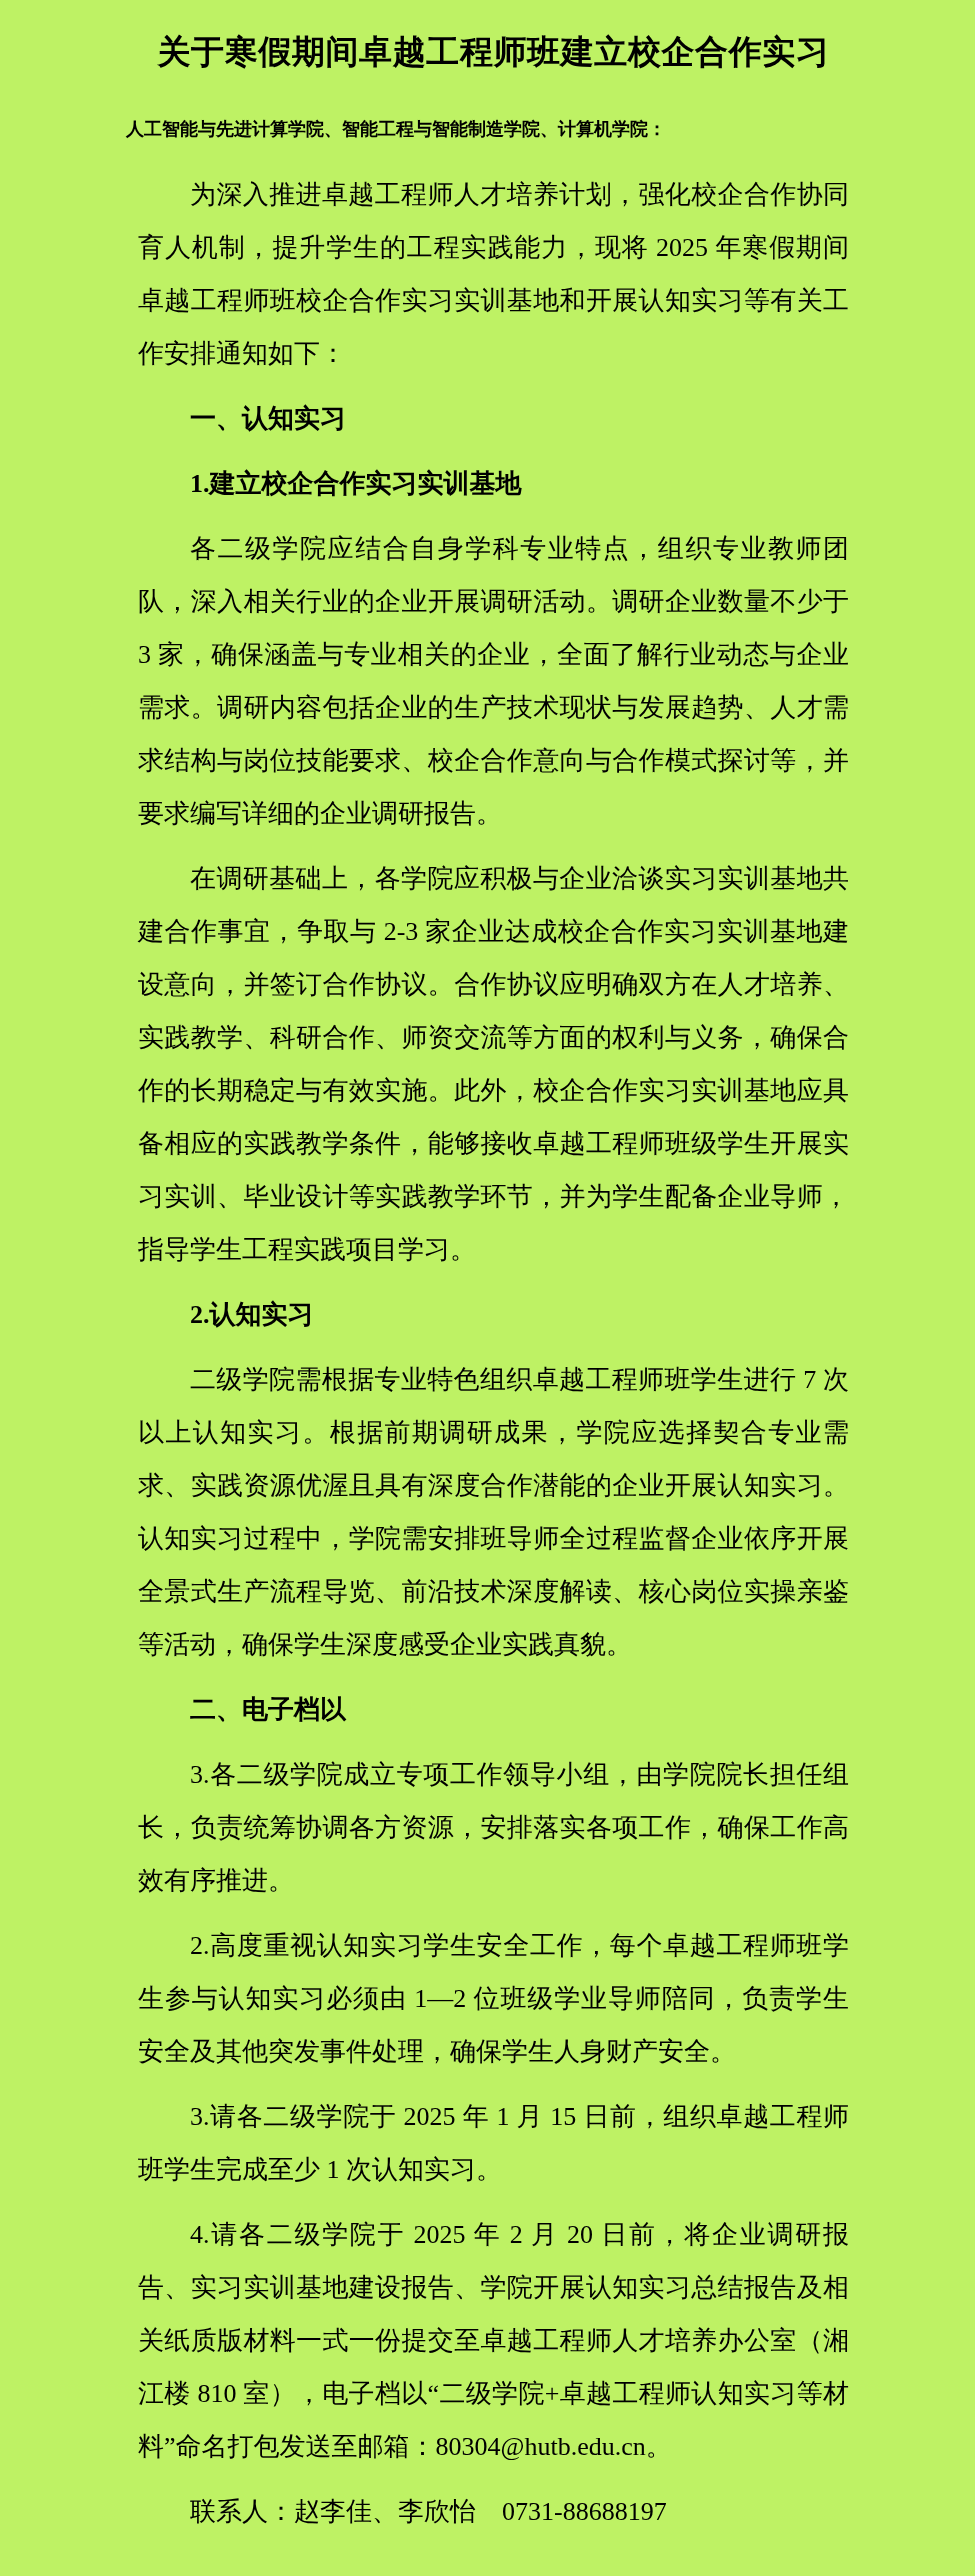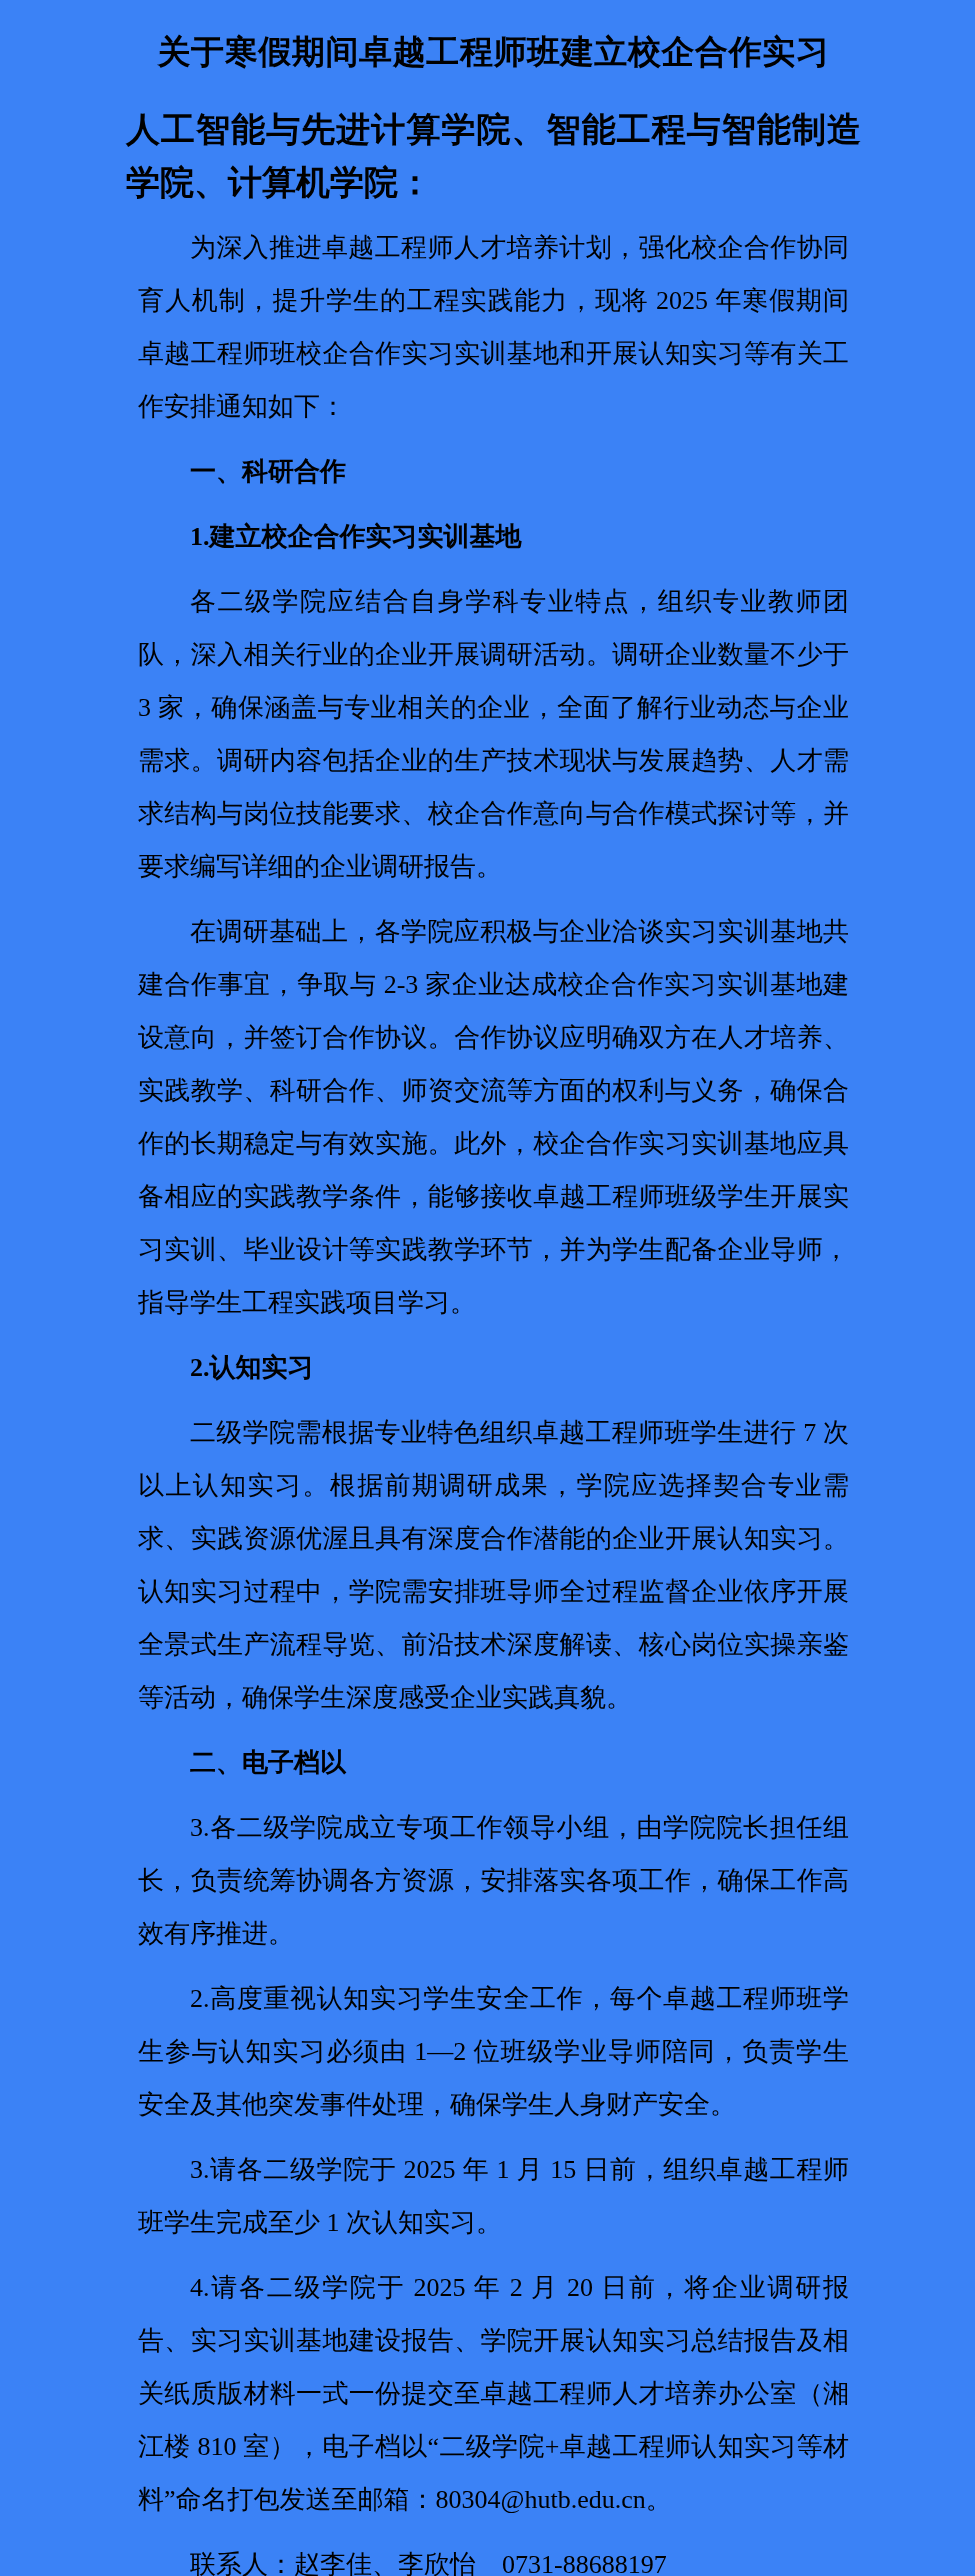--- a/index.html
+++ b/index.html
@@ -5,38 +5,38 @@
   html, body {
     margin: 0;
     padding: 0;
     background: #ffffff;
   }
   .page {
     position: relative;
     width: 975px;
     height: 2576px;
     margin: 0 auto;
-    background: #3b82f6;
+    background: #bef264;
     box-sizing: border-box;
     padding: 26px 114px 37px 126px;
     overflow: hidden;
     font-family: "Liberation Serif", "DejaVu Serif", serif;
     color: #000000;
   }
   .doc-title {
     margin: 0 0 23.4px 0;
     text-align: center;
     font-size: 33px;
     font-weight: bold;
     line-height: 1.62;
     letter-spacing: 0.6px;
   }
   .addressee {
     margin: 0;
-    font-size: 34px;
+    font-size: 18px;
     font-weight: bold;
     line-height: 53px;
     text-align: justify;
   }
   p.para {
     margin: 12px;
     font-size: 26px;
     line-height: 53px;
     text-align: justify;
     text-indent: 2em;
@@ -51,21 +51,21 @@
 
 <div class="page">
 
   <h1 class="doc-title">
     <span>关于寒假期间卓越工程师班建立校企合作实习</span><br>
   </h1>
 
   <p class="addressee">人工智能与先进计算学院、智能工程与智能制造学院、计算机学院：</p>
 
   <p class="para body">为深入推进卓越工程师人才培养计划，强化校企合作协同育人机制，提升学生的工程实践能力，现将 2025 年寒假期间卓越工程师班校企合作实习实训基地和开展认知实习等有关工作安排通知如下：</p>
-  <p class="para heading">一、科研合作</p>
+  <p class="para heading">一、认知实习</p>
   <p class="para heading">1.建立校企合作实习实训基地</p>
   <p class="para body">各二级学院应结合自身学科专业特点，组织专业教师团队，深入相关行业的企业开展调研活动。调研企业数量不少于 3 家，确保涵盖与专业相关的企业，全面了解行业动态与企业需求。调研内容包括企业的生产技术现状与发展趋势、人才需求结构与岗位技能要求、校企合作意向与合作模式探讨等，并要求编写详细的企业调研报告。</p>
   <p class="para body">在调研基础上，各学院应积极与企业洽谈实习实训基地共建合作事宜，争取与 2-3 家企业达成校企合作实习实训基地建设意向，并签订合作协议。合作协议应明确双方在人才培养、实践教学、科研合作、师资交流等方面的权利与义务，确保合作的长期稳定与有效实施。此外，校企合作实习实训基地应具备相应的实践教学条件，能够接收卓越工程师班级学生开展实习实训、毕业设计等实践教学环节，并为学生配备企业导师，指导学生工程实践项目学习。</p>
   <p class="para heading">2.认知实习</p>
   <p class="para body">二级学院需根据专业特色组织卓越工程师班学生进行 7 次以上认知实习。根据前期调研成果，学院应选择契合专业需求、实践资源优渥且具有深度合作潜能的企业开展认知实习。认知实习过程中，学院需安排班导师全过程监督企业依序开展全景式生产流程导览、前沿技术深度解读、核心岗位实操亲鉴等活动，确保学生深度感受企业实践真貌。</p>
   <p class="para heading">二、电子档以</p>
   <p class="para body">3.各二级学院成立专项工作领导小组，由学院院长担任组长，负责统筹协调各方资源，安排落实各项工作，确保工作高效有序推进。</p>
   <p class="para body">2.高度重视认知实习学生安全工作，每个卓越工程师班学生参与认知实习必须由 1—2 位班级学业导师陪同，负责学生安全及其他突发事件处理，确保学生人身财产安全。</p>
   <p class="para body">3.请各二级学院于 2025 年 1 月 15 日前，组织卓越工程师班学生完成至少 1 次认知实习。</p>
   <p class="para body">4.请各二级学院于 2025 年 2 月 20 日前，将企业调研报告、实习实训基地建设报告、学院开展认知实习总结报告及相关纸质版材料一式一份提交至卓越工程师人才培养办公室（湘江楼 810 室），电子档以“二级学院+卓越工程师认知实习等材料”命名打包发送至邮箱：80304@hutb.edu.cn。</p>

